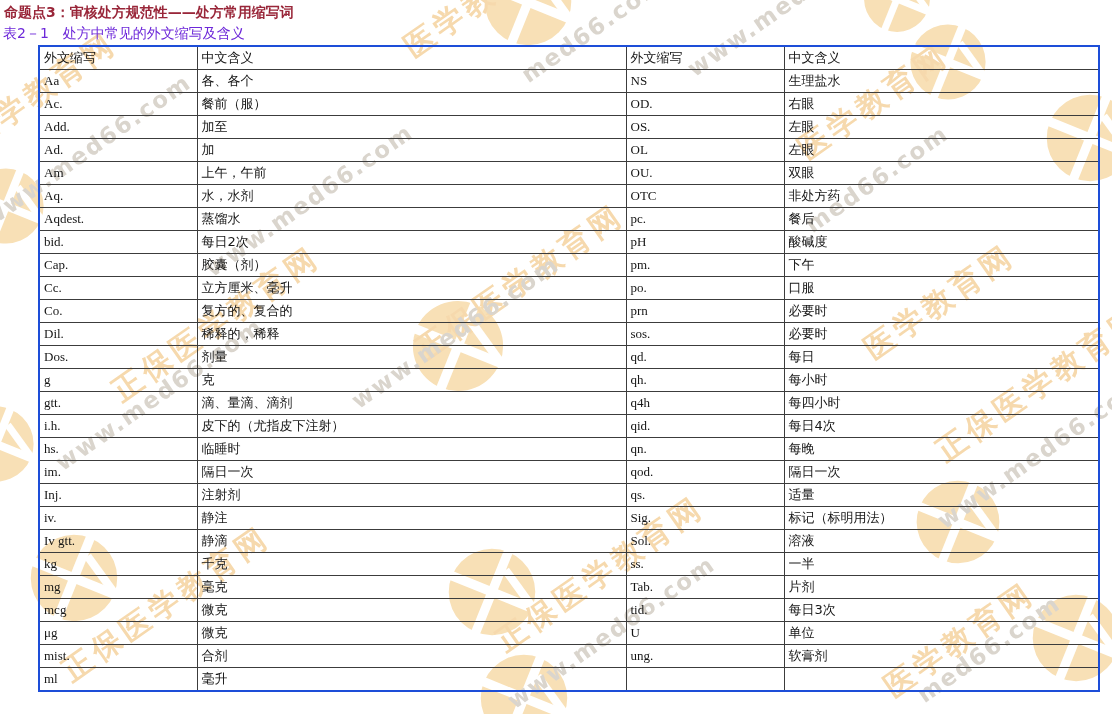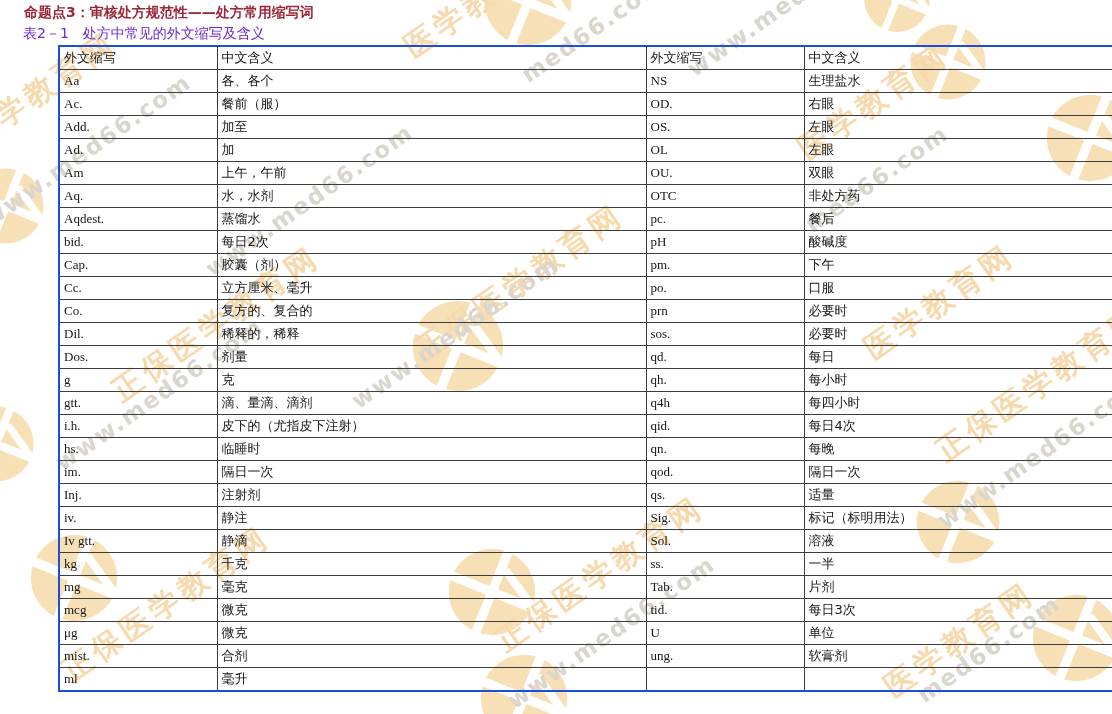--- a/index.html
+++ b/index.html
@@ -38,21 +38,20 @@
   .wm-url {
     font-weight: bold;
     font-size: 23px;
     letter-spacing: 2px;
     font-family: "DejaVu Sans", "Liberation Sans", sans-serif;
   }
   .wm-logo { transform: none; }
   .content {
     position: relative;
     z-index: 1;
-    padding-left: 20px;
   }
   .doc-title {
     font-size: 14px;
     font-weight: bold;
     padding: 4px 0 0 4px;
     line-height: 17px;
   }
   .doc-subtitle {
     font-size: 14px;
     color: #6d28d9;

